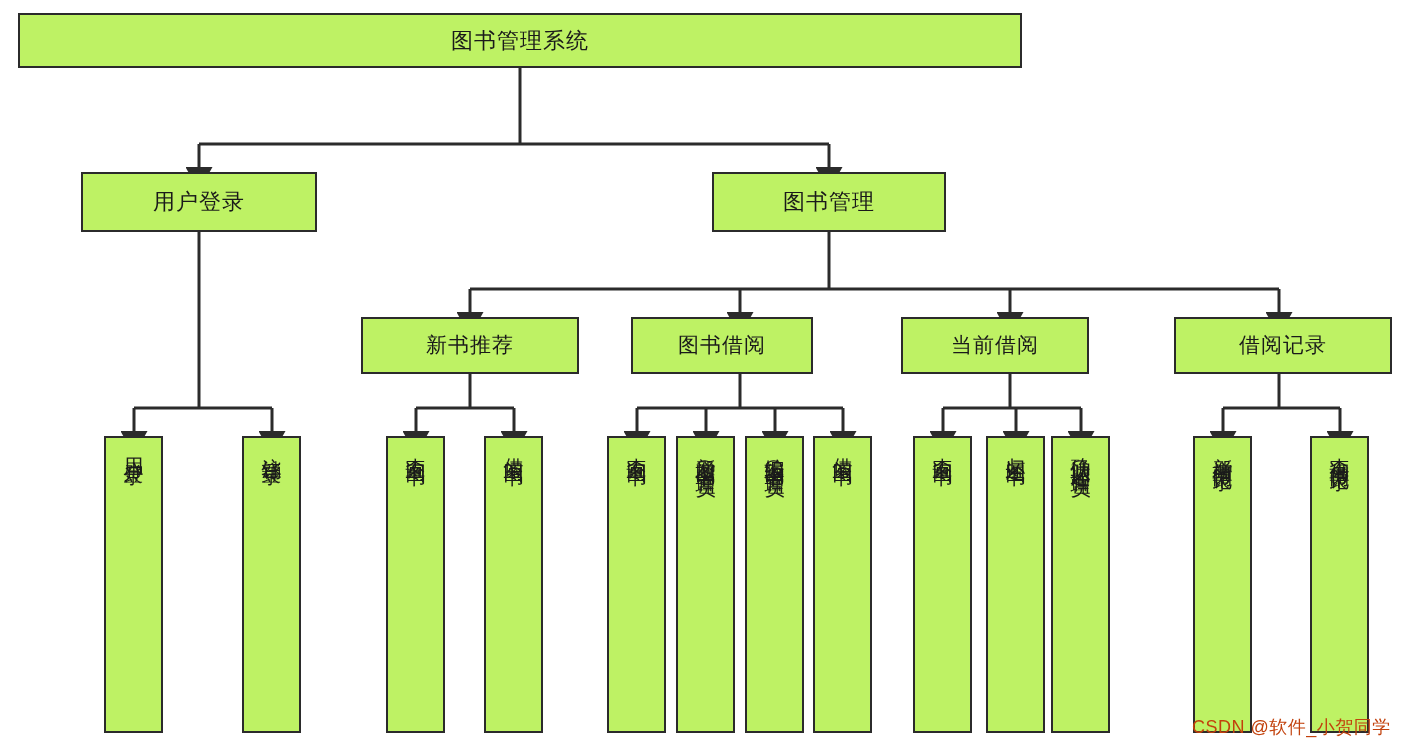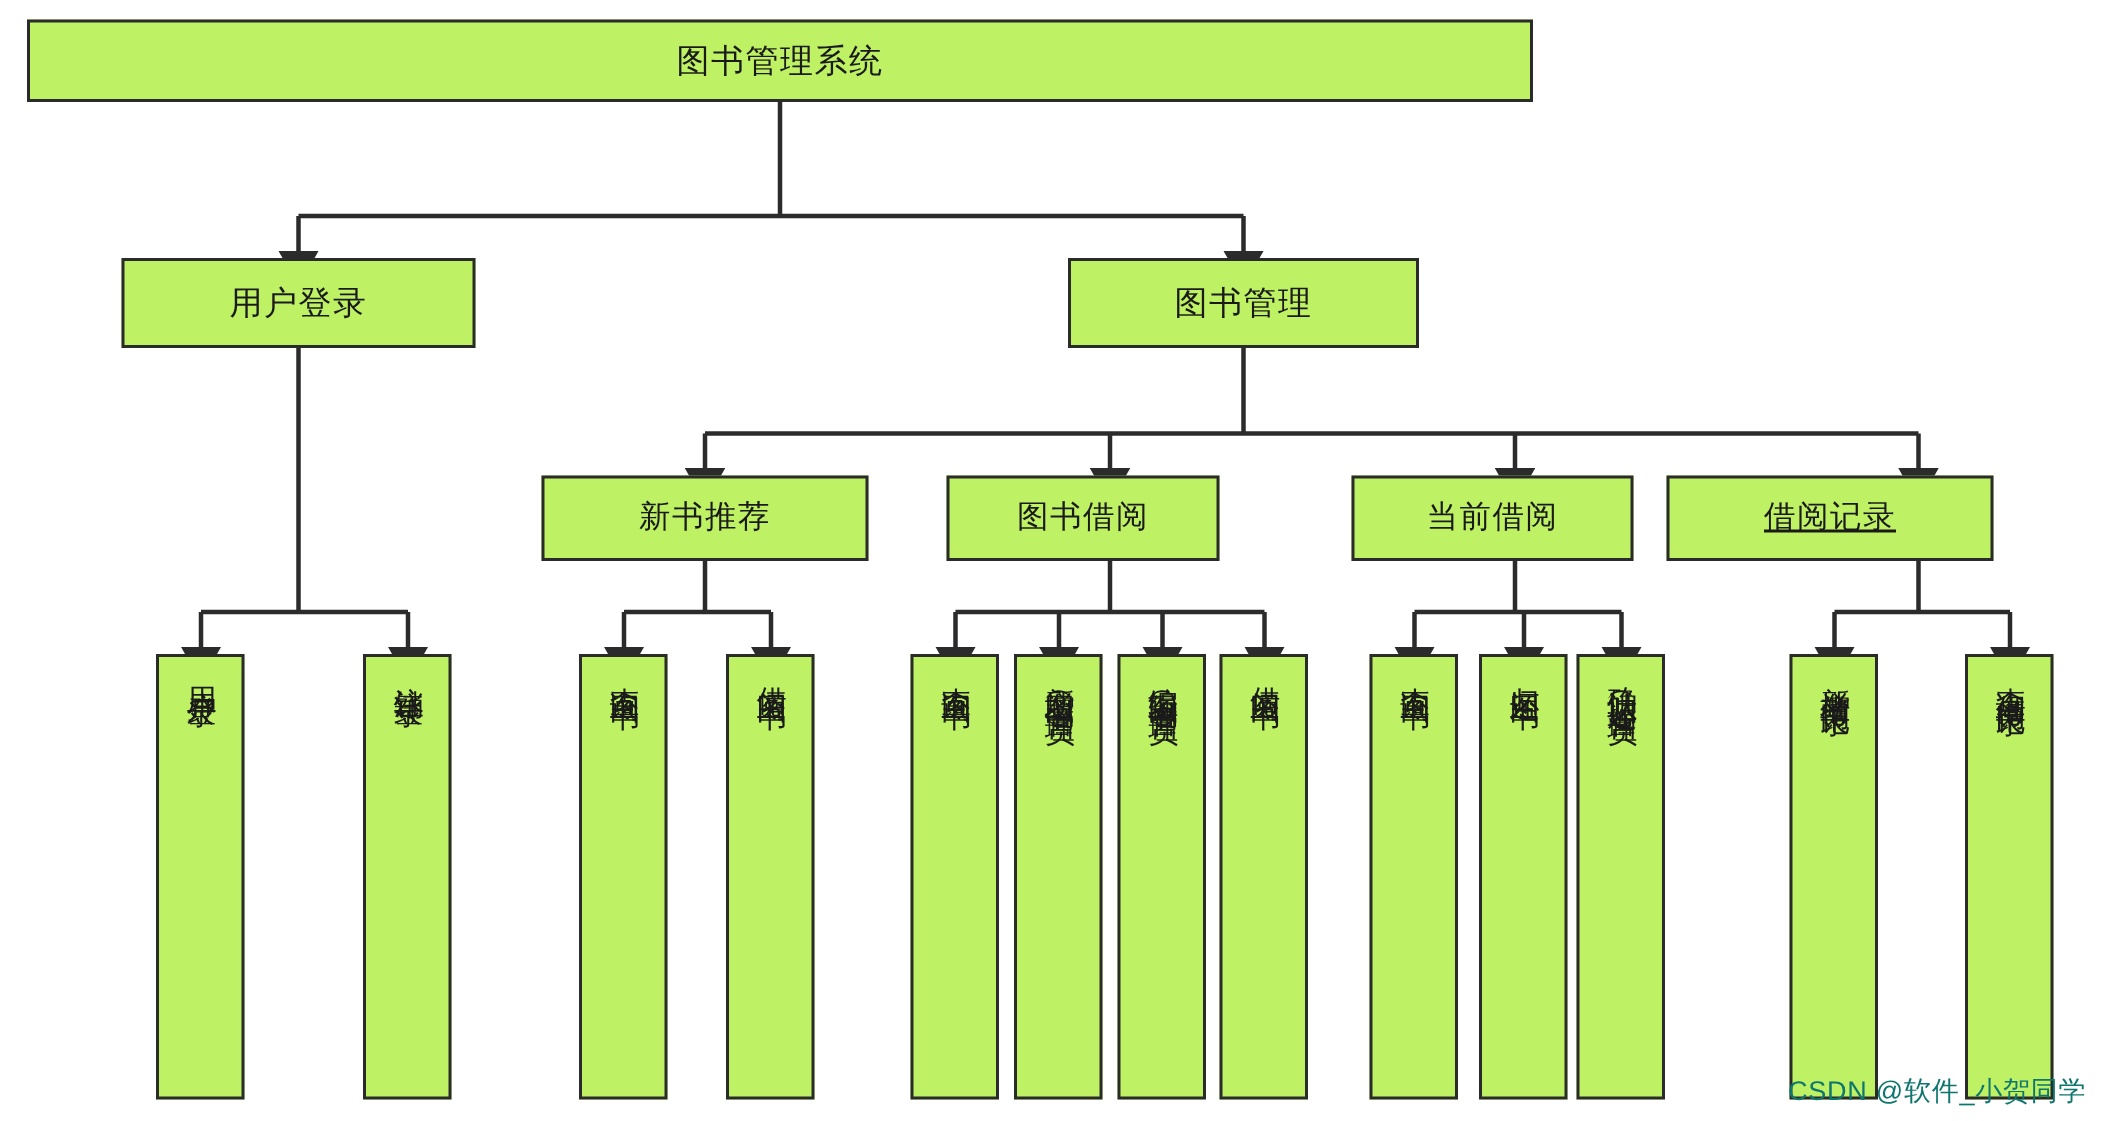--- a/index.html
+++ b/index.html
@@ -125,21 +125,21 @@
       </div>
       <div class="node-box level3" style="left: 361px; top: 317px; width: 218px; height: 57px;">
         <span class="node-label">新书推荐</span>
       </div>
       <div class="node-box level3" style="left: 631px; top: 317px; width: 182px; height: 57px;">
         <span class="node-label">图书借阅</span>
       </div>
       <div class="node-box level3" style="left: 901px; top: 317px; width: 188px; height: 57px;">
         <span class="node-label">当前借阅</span>
       </div>
-      <div class="node-box level3" style="left: 1111px; top: 317px; width: 218px; height: 57px; text-decoration: underline;">
+      <div class="node-box level3" style="left: 1174px; top: 317px; width: 218px; height: 57px;">
         <span class="node-label">借阅记录</span>
       </div>
       <div class="node-box leaf vertical" style="left: 104px; top: 436px; width: 59px; height: 297px;">
         <span class="node-label">用户登录</span>
       </div>
       <div class="node-box leaf vertical" style="left: 242px; top: 436px; width: 59px; height: 297px;">
         <span class="node-label">注销登录</span>
       </div>
       <div class="node-box leaf vertical" style="left: 386px; top: 436px; width: 59px; height: 297px;">
         <span class="node-label">查询图书</span>
@@ -168,14 +168,14 @@
       <div class="node-box leaf vertical" style="left: 1051px; top: 436px; width: 59px; height: 297px;">
         <span class="node-label">确认归还（管理员）</span>
       </div>
       <div class="node-box leaf vertical" style="left: 1193px; top: 436px; width: 59px; height: 297px;">
         <span class="node-label">新增借阅记录</span>
       </div>
       <div class="node-box leaf vertical" style="left: 1310px; top: 436px; width: 59px; height: 297px;">
         <span class="node-label">查询借阅记录</span>
       </div>
     </div>
-  <div class="watermark" style="left: 1192px; top: 715px; color: #0f766e;">CSDN @软件_小贺同学</div>
+  <div class="watermark" style="left: 1192px; top: 715px; color: #c2410c;">CSDN @软件_小贺同学</div>
 </div>
 
 </body></html>

